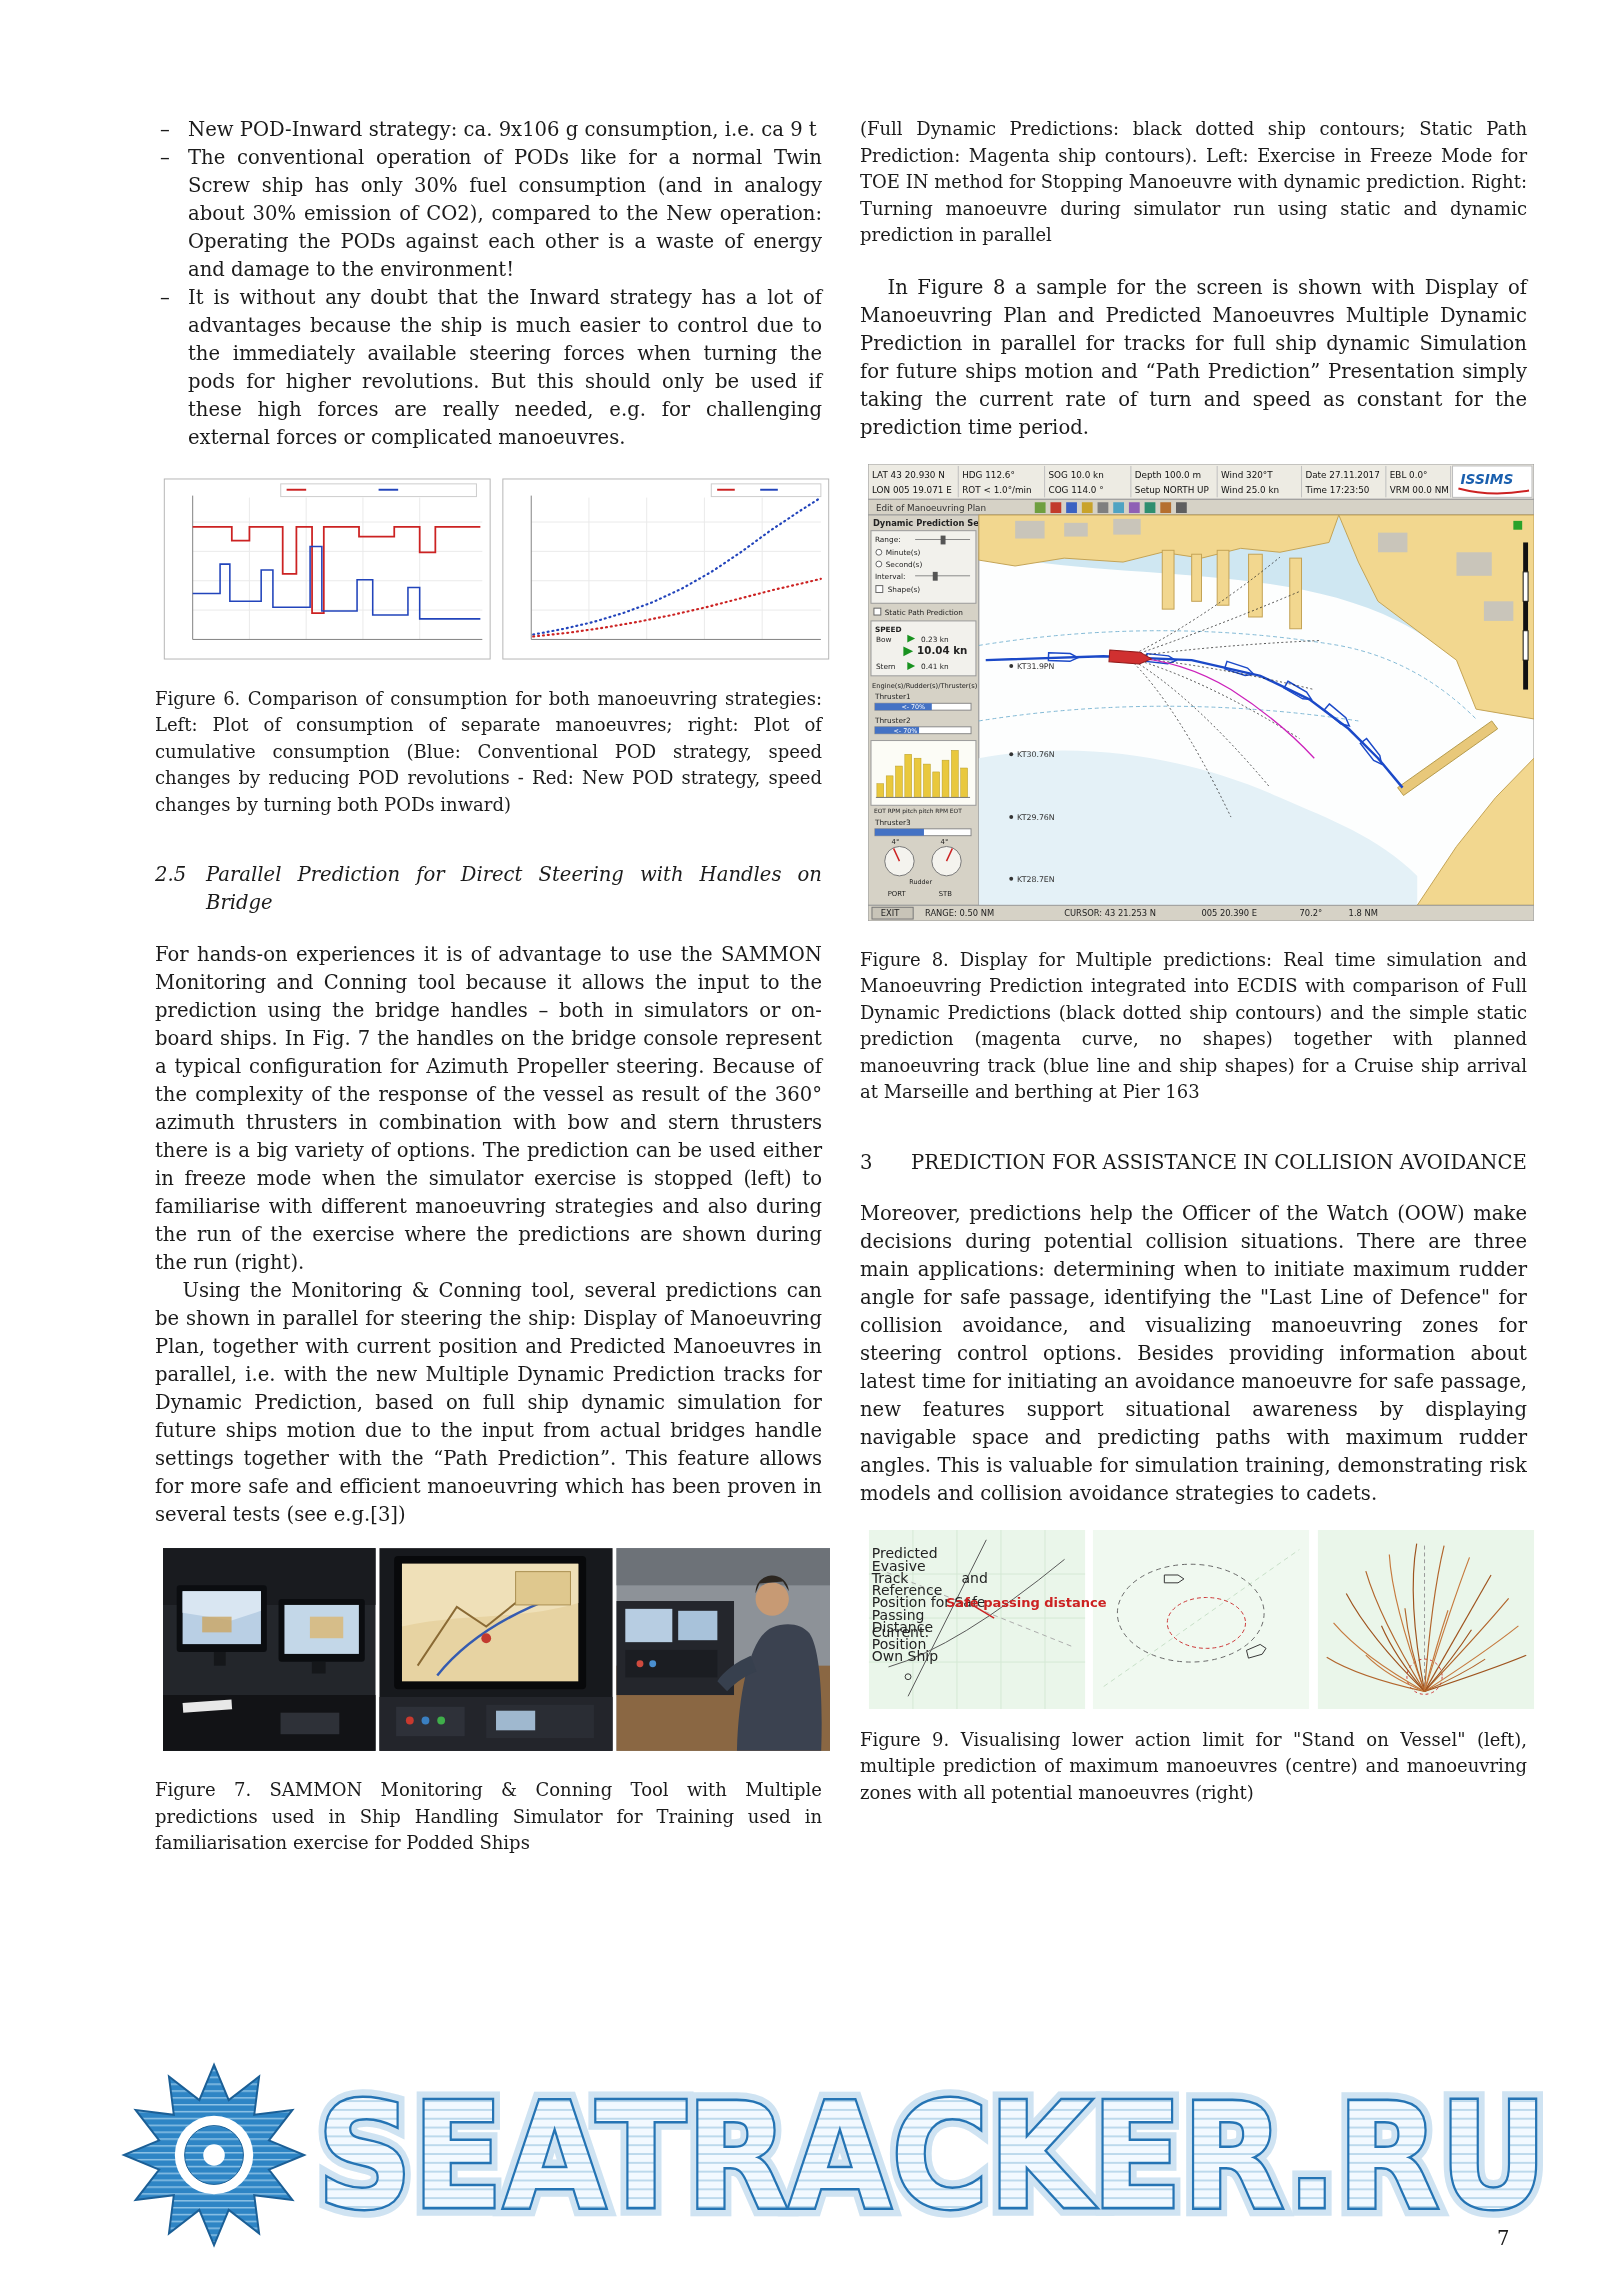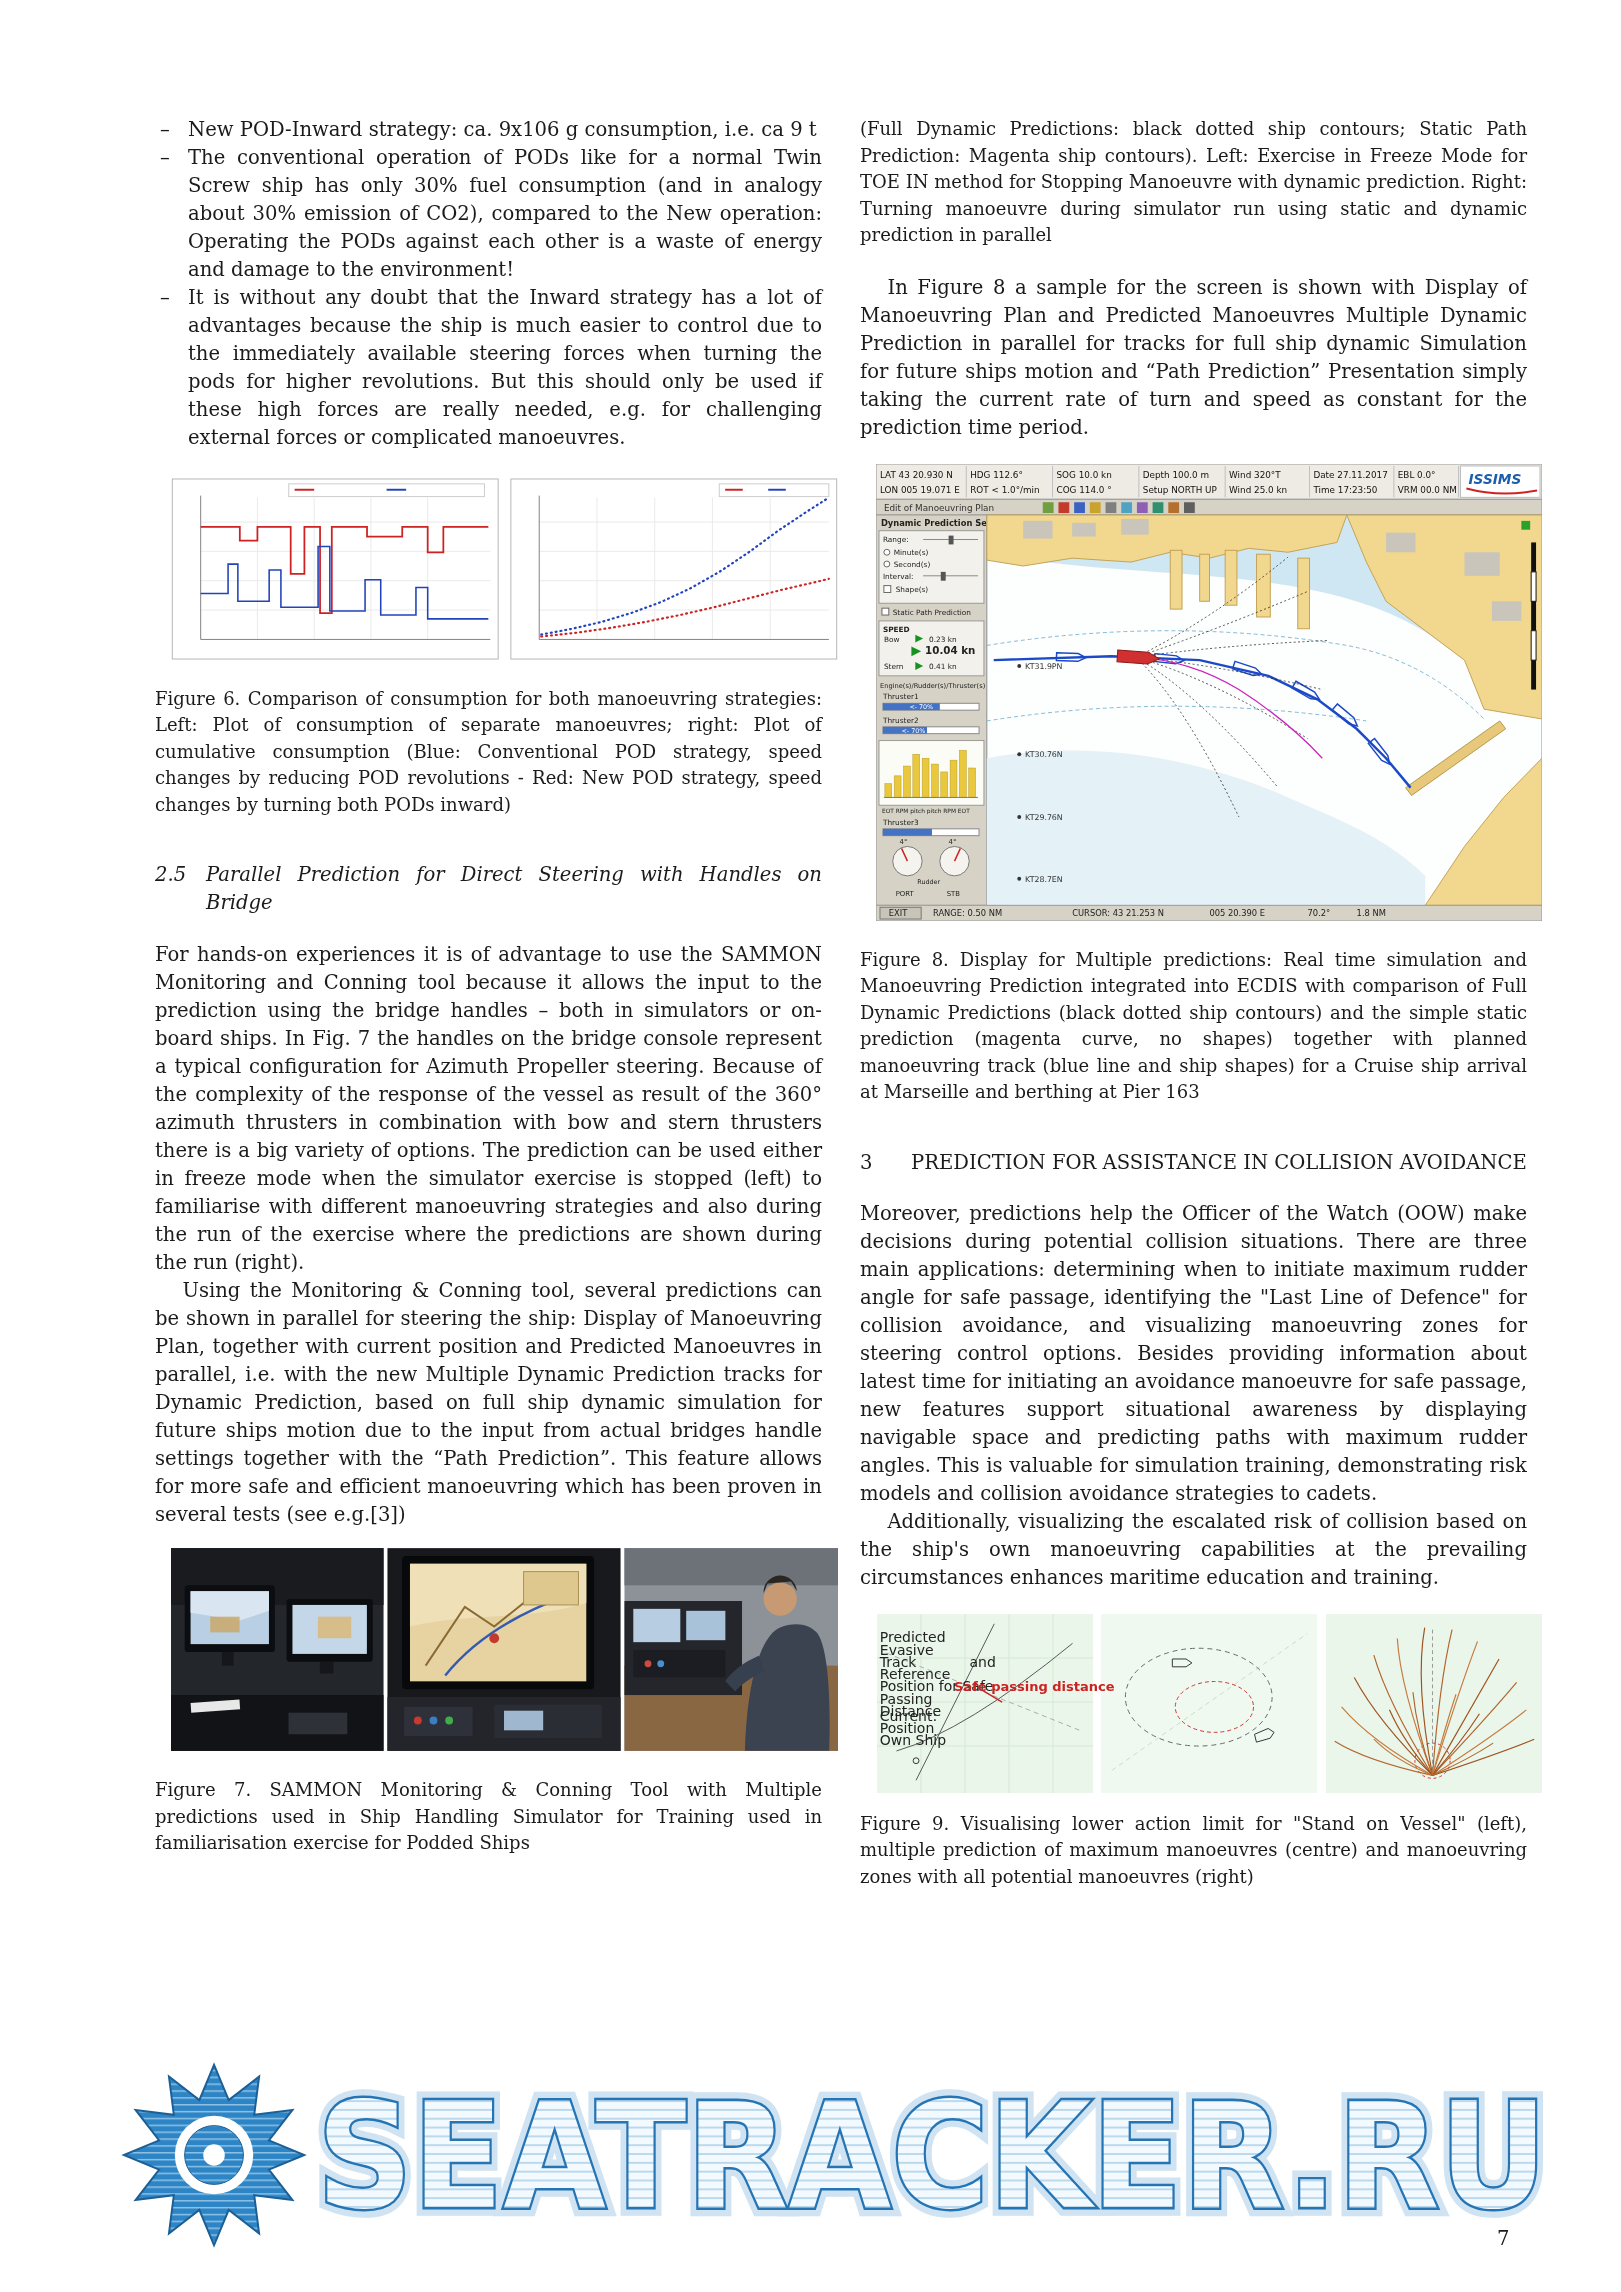--- a/index.html
+++ b/index.html
@@ -8,21 +8,21 @@
         font-family:"DejaVu Serif","Liberation Serif",serif;color:#1b1b1b}
   .col{position:absolute;top:116px;width:667px;font-size:19.6px;line-height:28px;text-align:justify}
   .col-left{left:155px}
   .col-right{left:860px}
   p{margin:0}
   .indent{text-indent:27.4px}
   .intro{margin-top:12.7px}
   .mt26{margin-top:25.5px}
   .dash-item{position:relative;padding-left:33px}
   .dash-item>.dash{position:absolute;left:4.9px;top:0}
-  .figure{margin:12px;padding:4px;line-height:0}
+  .figure{margin:4px;padding:4px;line-height:0}
   .fig6{margin-top:21.6px}
   .fig7{margin-top:15.7px}
   .fig8{margin-top:17.6px}
   .caption{font-size:18px;line-height:26.5px;margin-top:22px;text-align:justify}
   .captop{margin-top:0}
   .heading{display:flex;margin:43px 0 23.5px 0}
   .heading .hnum{flex:0 0 51px}
   .heading-25{font-style:italic}
   .heading-25 .hnum{font-style:italic}
   .fig9wrap{position:relative;margin-top:17.6px;width:667px;height:179px;line-height:normal}
@@ -372,21 +372,20 @@
     </div>
 
     <p class="caption">Figure 8. Display for Multiple predictions: Real time simulation and Manoeuvring Prediction integrated into ECDIS with comparison of Full Dynamic Predictions (black dotted ship contours) and the simple static prediction (magenta curve, no shapes) together with planned manoeuvring track (blue line and ship shapes) for a Cruise ship arrival at Marseille and berthing at Pier 163</p>
 
     <div class="heading heading-3">
       <span class="hnum">3</span>
       <span>PREDICTION FOR ASSISTANCE IN COLLISION AVOIDANCE</span>
     </div>
 
     <p>Moreover, predictions help the Officer of the Watch (OOW) make decisions during potential collision situations. There are three main applications: determining when to initiate maximum rudder angle for safe passage, identifying the "Last Line of Defence" for collision avoidance, and visualizing manoeuvring zones for steering control options. Besides providing information about latest time for initiating an avoidance manoeuvre for safe passage, new features support situational awareness by displaying navigable space and predicting paths with maximum rudder angles. This is valuable for simulation training, demonstrating risk models and collision avoidance strategies to cadets.</p>
-    <p class="indent">Additionally, visualizing the escalated risk of collision based on the ship's own manoeuvring capabilities at the prevailing circumstances enhances maritime education and training.</p>
 
     <div class="figure fig9wrap">
       <svg width="667" height="179" viewBox="0 0 680 183">
         <g>
           <rect x="0" y="0" width="221" height="183" fill="#eaf6ea"></rect>
           <g stroke="#d4e8d4">
               <line x1="45" y1="0" x2="45" y2="183"></line>
               <line x1="90" y1="0" x2="90" y2="183"></line>
             <line x1="135" y1="0" x2="135" y2="183"></line>
               <line x1="180" y1="0" x2="180" y2="183"></line>

